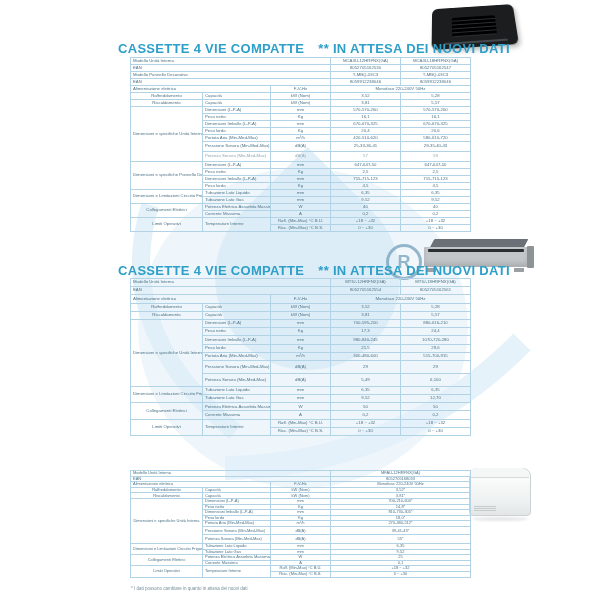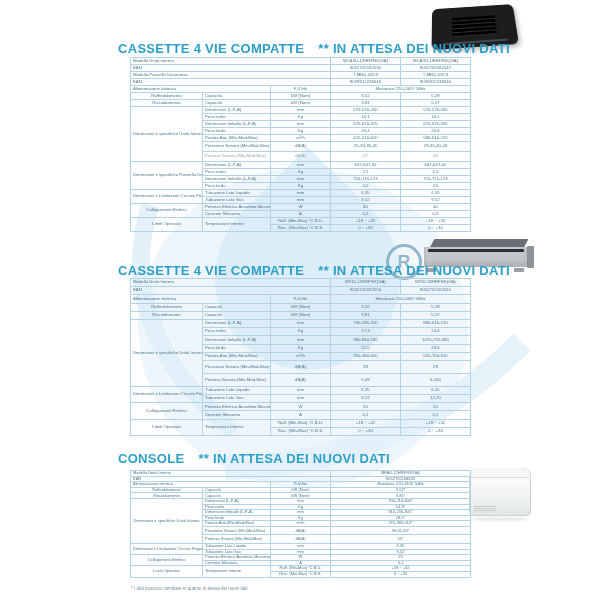--- a/index.html
+++ b/index.html
@@ -388,23 +388,20 @@
           <td class="v">+18 ~ +32</td>
         </tr>
         <tr>
           <td class="u">Risc. (Min-Max) °C B.S.</td>
           <td class="v">0 ~ +30</td>
           <td class="v">0 ~ +30</td>
         </tr>
       </tbody>
   </table>
 
-  <div class="sec-title" style="top:451px">
-    <span>CONSOLE</span><span class="sub">** IN ATTESA DEI NUOVI DATI</span>
-  </div>
   <table class="spec" id="t3" style="top:470px">
     <colgroup>
         <col style="width:72px">
         <col style="width:68px">
         <col style="width:60px">
         <col style="width:70px">
         <col style="width:70px">
       </colgroup>
     <tbody>
         <tr>

